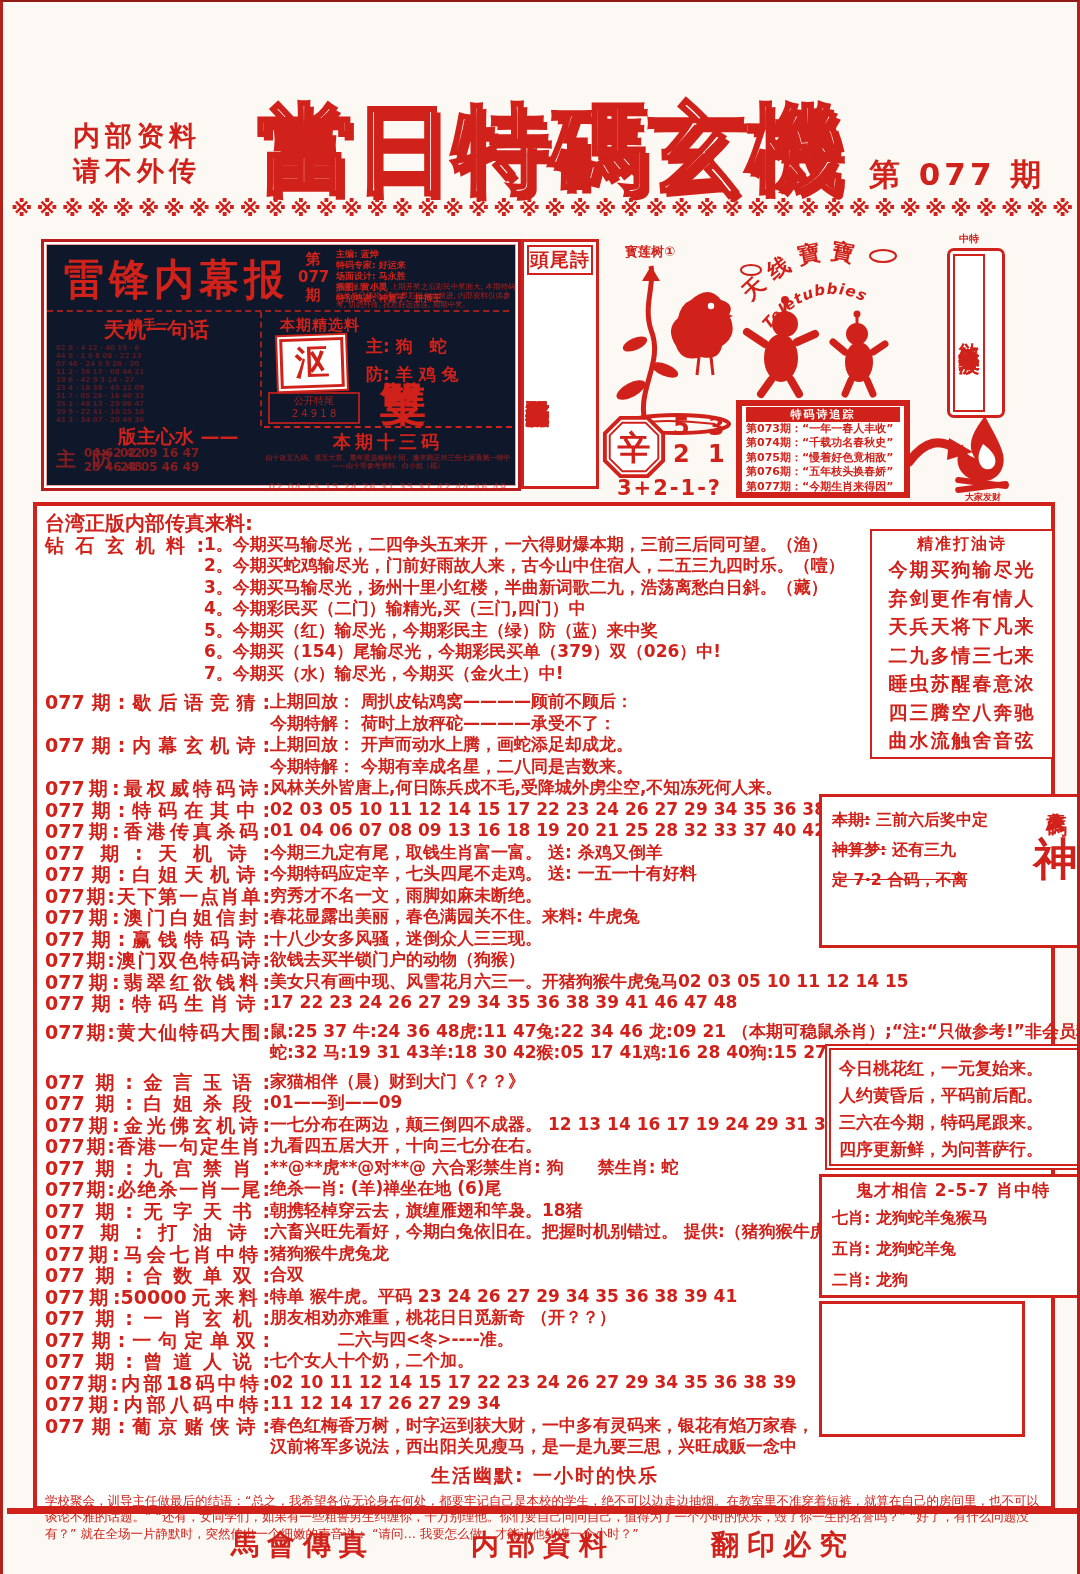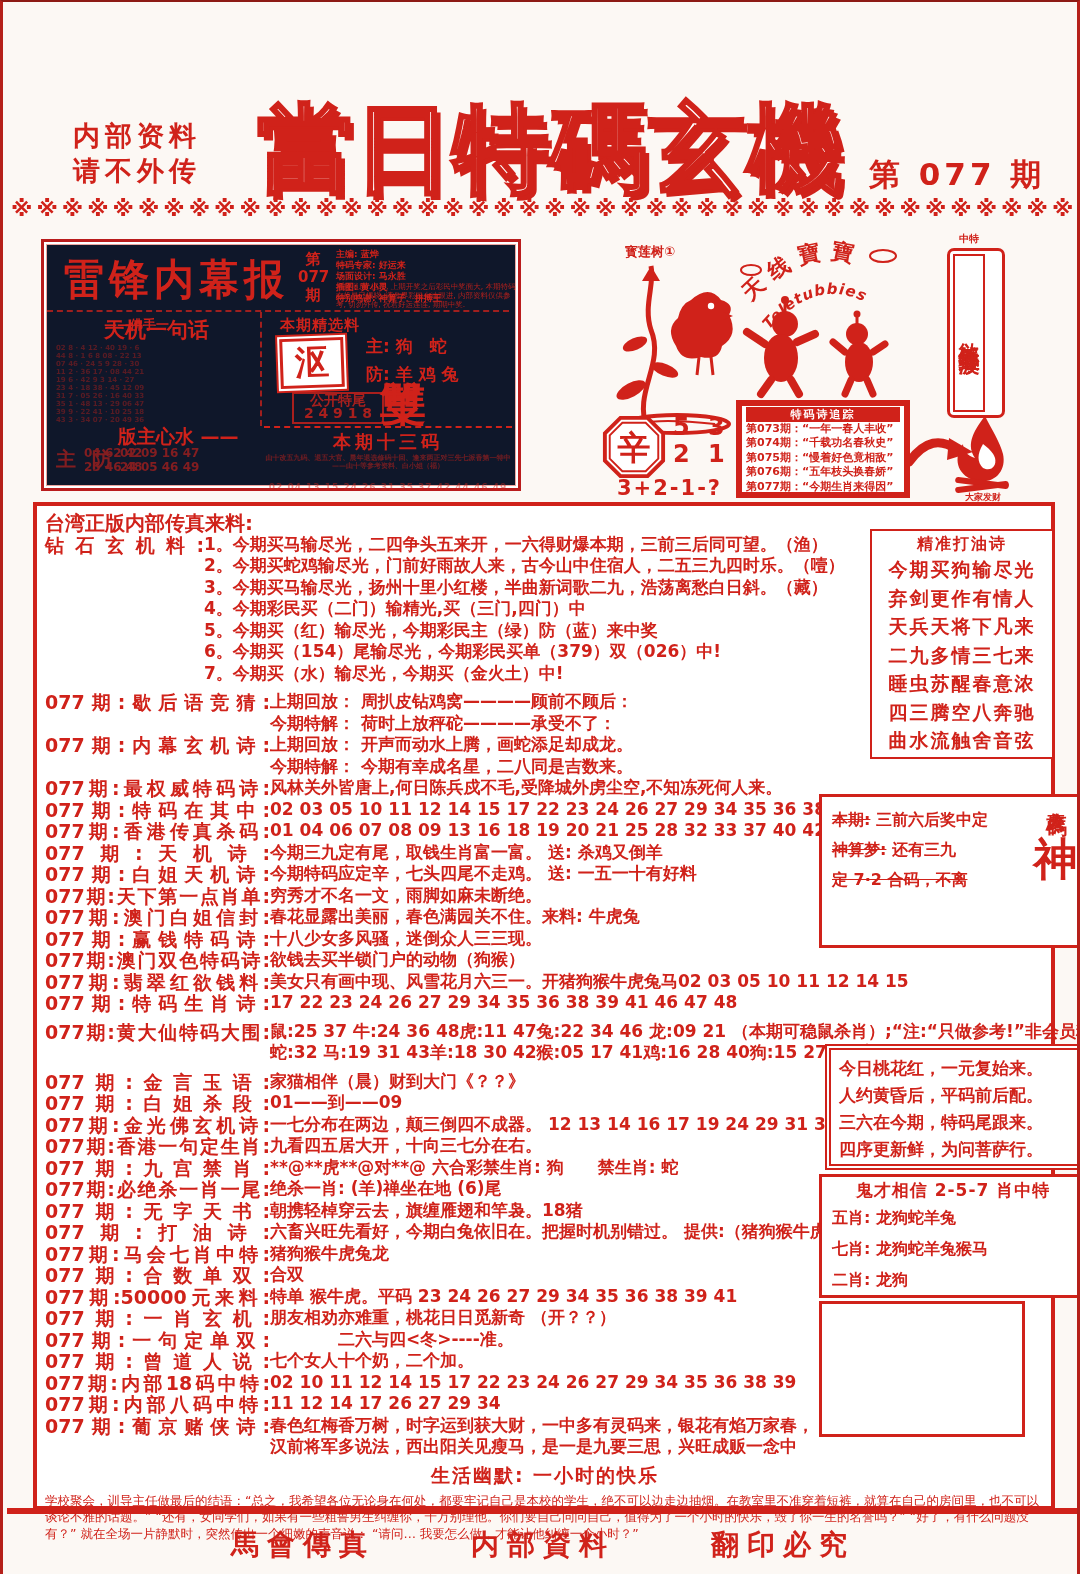--- a/index.html
+++ b/index.html
@@ -31,22 +31,22 @@
   .faint-tab .row{position:static;display:block;}
   .banzhu-t{left:46px;top:182px;font-size:19px;font-weight:900;white-space:nowrap;margin-left:28px;}
   .zhufang{left:12px;top:204px;display:flex;gap:8px;font-size:12px;font-weight:bold;opacity:.6;position:absolute;white-space:nowrap;}
   .zhufang .key{position:static;font-size:20px;font-weight:900;}
   .zhufang .vals{position:static;line-height:14px;}
   .rc-head{left:236px;top:74px;font-size:15px;font-weight:900;letter-spacing:1px;white-space:nowrap;}
   .ou-stamp{left:236px;top:96px;width:58px;height:44px;border:3px solid #d0221a;box-shadow:0 0 0 2px #fff,0 0 0 4px #d0221a;
             display:flex;align-items:center;justify-content:center;font-size:34px;font-weight:900;transform:rotate(-2deg);background:#fff;}
   .zf2{left:322px;top:90px;font-size:17px;font-weight:900;line-height:28px;white-space:nowrap;}
   .zf2 .row{position:static;display:block;}
-  .gk-box{left:248px;top:150px;width:88px;height:28px;border:2px solid #d0221a;font-size:14px;line-height:13px;
-          text-align:center;font-weight:bold;opacity:.8;}
+  .gk-box{left:224px;top:150px;width:88px;height:28px;border:2px solid #d0221a;font-size:10px;line-height:13px;
+          text-align:center;font-weight:normal;opacity:.8;}
   .danshuang{left:336px;top:132px;font-size:46px;font-weight:900;letter-spacing:26px;white-space:nowrap;}
   .b13{left:220px;top:184px;width:248px;height:58px;border-top:2px dashed #d0221a;text-align:center;padding-top:2px;}
   .b13 *{position:static;display:block;}
   .b13-t{font-size:18px;font-weight:900;letter-spacing:4px;}
   .b13-s{font-size:7px;line-height:8px;opacity:.5;font-weight:bold;}
   .b13-n{font-size:9px;opacity:.45;margin-top:12px;font-weight:bold;letter-spacing:1px;}
   
   .tw{position:absolute;left:518px;top:5px;width:78px;height:250px;border:3px solid #d0221a;background:#fff;box-sizing:border-box;}
   .tw-h{margin:3px;border:2px solid #d0221a;font-size:19px;font-weight:900;text-align:center;letter-spacing:1px;white-space:nowrap;}
   .tw-body{height:205px;writing-mode:vertical-rl;text-orientation:upright;font-size:24px;font-weight:900;
@@ -183,20 +183,27 @@
           <span>雙</span>
         </div>
       <div class="b13">
         <span class="b13-t">本期十三码</span>
         <span class="b13-s">由十改五九码、退五大官、晨年退选修码十回、逢来两正对三先七派香第一特中</span>
         <span class="b13-s">——由十等参考资料、白小姐（福）</span>
         <span class="b13-n">02 04 13 15 24 26 31 35 37 42 44 46 49</span>
       </div>
     </div>
 
+    <div class="tw">
+      <div class="tw-h">頭尾詩</div>
+      <div class="tw-body">
+        <div>有蓝有红看中特</div>
+        <div>双头双尾有码来</div>
+      </div>
+    </div>
 
     <svg class="plant" width="140" height="200" viewBox="0 0 140 200">
       <text x="26" y="14" font-size="13" font-weight="bold" fill="#d0221a">寳莲树①</text>
       <path d="M48,186 C34,150 66,122 52,88 C44,64 56,42 52,24" fill="none" stroke="#d0221a" stroke-width="5"></path>
       <path d="M52,24 l-9,15 h18 z" fill="#d0221a"></path>
       <ellipse cx="32" cy="148" rx="16" ry="7" fill="#d0221a" transform="rotate(-28 32 148)"></ellipse>
       <ellipse cx="66" cy="128" rx="14" ry="6" fill="#d0221a" transform="rotate(22 66 128)"></ellipse>
       <ellipse cx="36" cy="102" rx="13" ry="6" fill="#d0221a" transform="rotate(-24 36 102)"></ellipse>
       <path d="M92,58 q18,-16 30,0 q14,4 8,15 q10,20 -7,31 q-3,15 -21,11 q-19,6 -25,-11 q-11,-17 2,-28 q3,-14 13,-18 z" fill="#d0221a"></path>
       <circle cx="112" cy="64" r="3.2" fill="#fff"></circle>
@@ -482,22 +489,22 @@
           <div class="th-row">人约黄昏后，平码前后配。</div>
           <div class="th-row">三六在今期，特码尾跟来。</div>
           <div class="th-row">四序更新鲜，为问菩萨行。</div>
         </div>
     </div>
 
     <div class="guicai">
       <div class="gc-t">鬼才相信 2-5-7 肖中特</div>
       <div>
 
-      <div class="gc-row"><span>五肖:</span> <span>龙狗蛇羊兔</span></div>
-          <div class="gc-row"><span>七肖:</span> <span>龙狗蛇羊兔猴马</span></div>
+      <div class="gc-row"><span>七肖:</span> <span>龙狗蛇羊兔猴马</span></div>
+          <div class="gc-row"><span>五肖:</span> <span>龙狗蛇羊兔</span></div>
           <div class="gc-row"><span>二肖:</span> <span>龙狗</span></div>
         </div>
     </div>
 
     <div class="emptybox"></div>
   </div>
 
   <div class="foot-rule"></div>
   <div class="footer">
     <span>馬會傳真</span>

